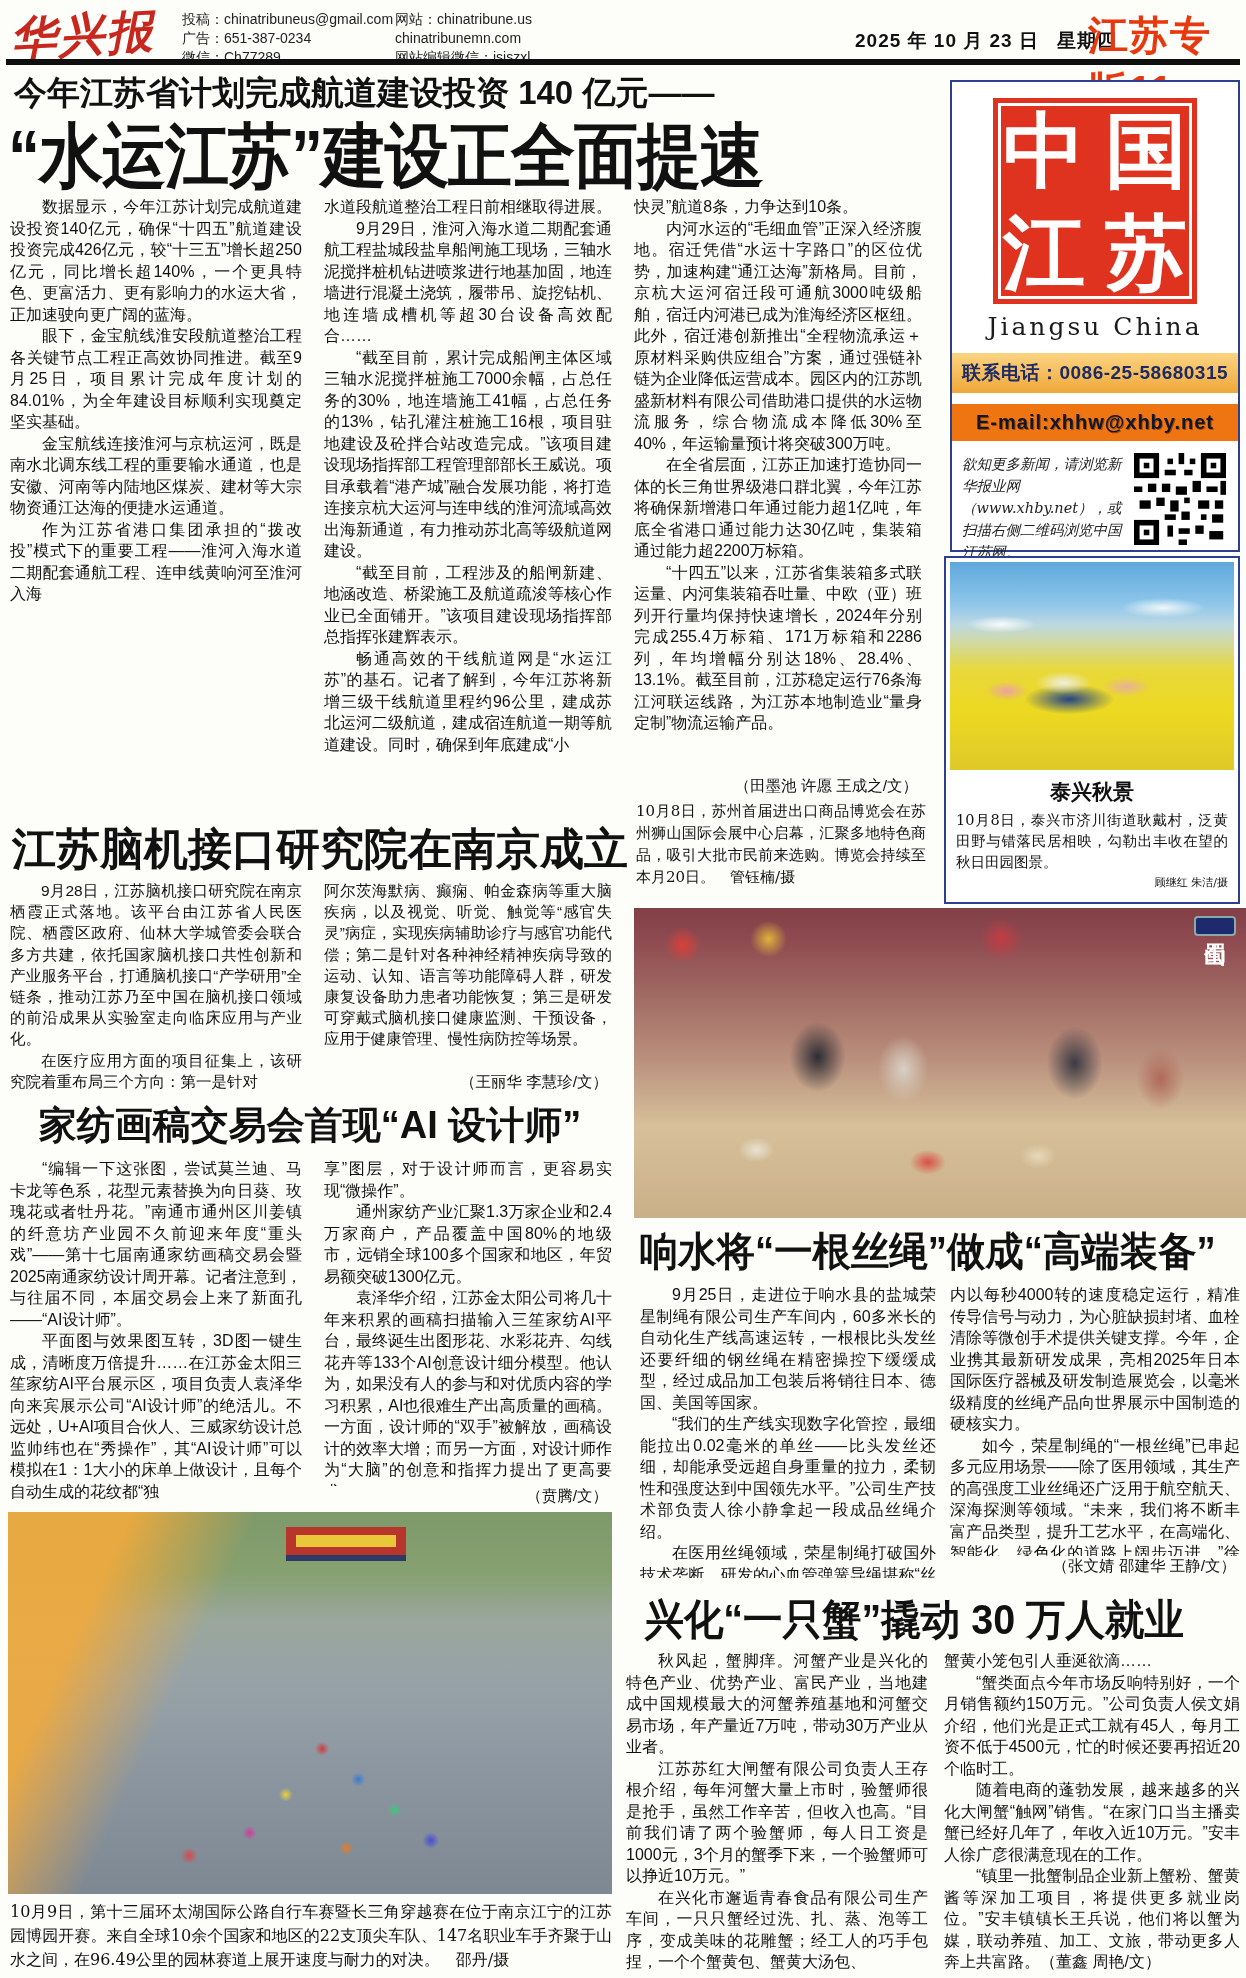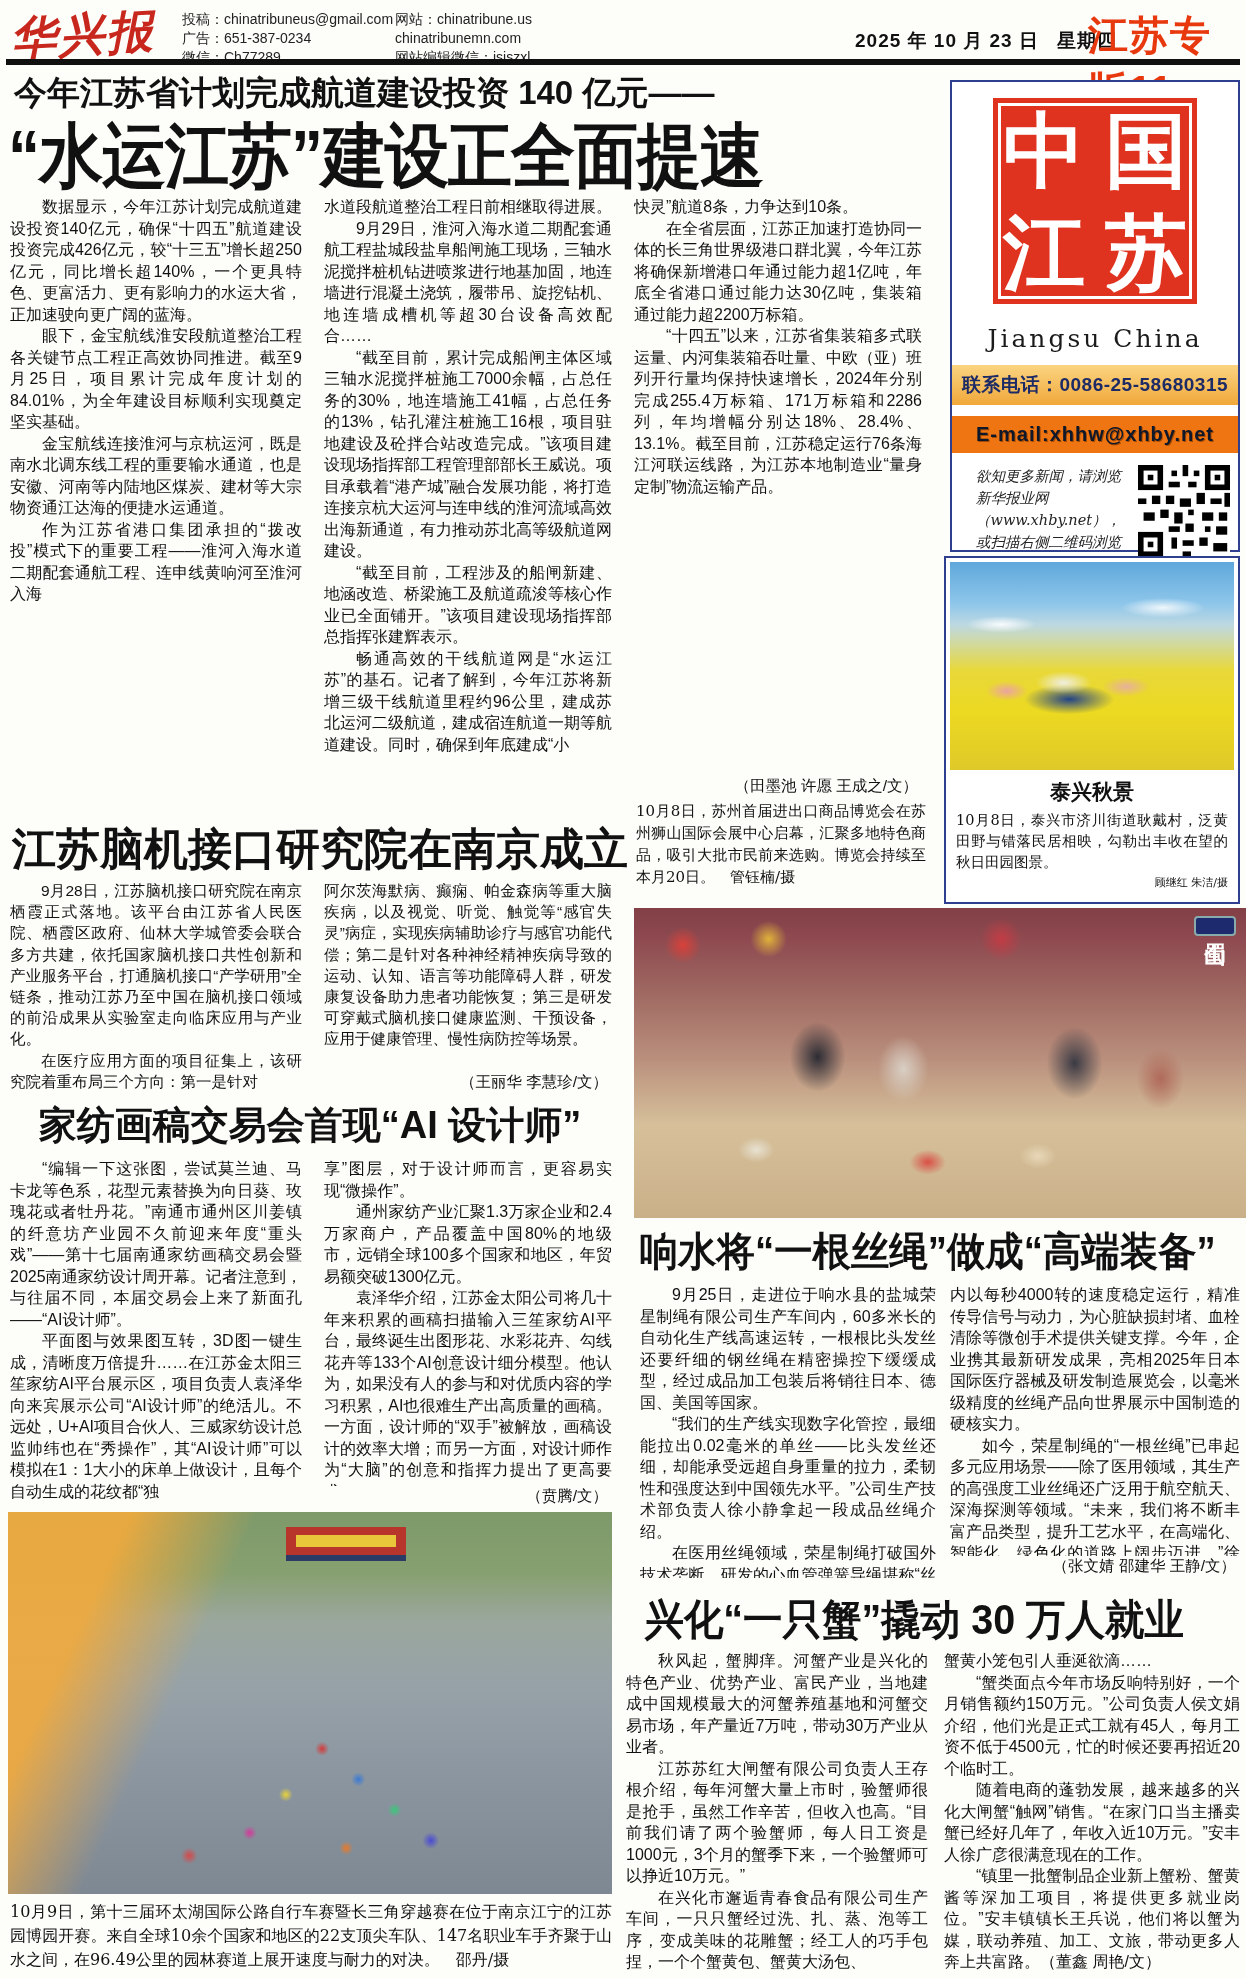--- a/index.html
+++ b/index.html
@@ -31,26 +31,26 @@
   .body-col p { text-align:justify; text-indent:2em; }
   .body-col p.cont { text-indent:0; }
   .byline { font-size:15.5px; text-align:right; padding-right:4px; }
 
   
   .side-box { border:2px solid #2e3f8f; background:#fff; }
   .seal { position:relative; width:204px; height:206px; margin:16px auto 6px auto; background:#e0331f; }
   .seal::after { content:""; position:absolute; inset:5px; border:3px solid #fff; }
   .seal-grid { position:absolute; inset:0; display:grid; grid-template-columns:1fr 1fr; z-index:2;
     font-family:"DejaVu Serif", serif; font-weight:900; color:#fff; font-size:82px; line-height:100px; text-align:center; padding-top:2px;}
-  .brand-en { text-align:center; font-family:"DejaVu Serif", serif; font-size:25px; letter-spacing:3px; color:#1b1b1b; margin-top:20px; }
+  .brand-en { text-align:center; font-family:"DejaVu Serif", serif; font-size:25px; letter-spacing:3px; color:#1b1b1b; margin-top:8px; }
   .bar-phone { margin-top:12px; background:linear-gradient(180deg,#fbd481,#f0a83a); color:#1c2a66;
     font-size:19px; font-weight:bold; text-align:center; padding:7px 0; letter-spacing:0.5px; }
   .bar-email { margin-top:11px; background:#ee7512; color:#0f172a; font-size:20px; font-weight:bold;
     text-align:center; padding:7px 0; text-shadow:1px 1px 0 #a34a00; letter-spacing:1px; }
-  .qr-row { display:flex; gap:8px; padding:12px 8px 0 24px; align-items:flex-start; }
+  .qr-row { display:flex; gap:8px; padding:12px 8px 0 10px; align-items:flex-start; }
   .qr-note { font-family:"DejaVu Serif", serif; font-style:italic; font-size:14.5px; line-height:22px; color:#222; width:164px; }
   .tx-title { text-align:center; font-size:21px; font-weight:900; margin-top:8px; }
   .cap-serif { font-family:"DejaVu Serif", serif; font-size:14.5px; line-height:21px; text-align:justify; }
   .cap-serif .ind { text-indent:2em; display:inline; }
   .tx-byline { font-family:"DejaVu Serif", serif; font-size:11px; text-align:right; padding:2px 10px 0 0; }
 
   
   .tx-photo { width:284px; height:208px; margin:4px auto 0 auto;
     background:
       radial-gradient(30px 14px at 20% 62%, rgba(236,150,190,.8), rgba(236,150,190,0) 70%),
@@ -134,20 +134,21 @@
     </div>
   <div class="abs body-col" style="left:324px; top:196px; width:288px; height:626px;">
       <p class="cont">水道段航道整治工程日前相继取得进展。</p>
       <p>9月29日，淮河入海水道二期配套通航工程盐城段盐阜船闸施工现场，三轴水泥搅拌桩机钻进喷浆进行地基加固，地连墙进行混凝土浇筑，履带吊、旋挖钻机、地连墙成槽机等超30台设备高效配合……</p>
       <p>“截至目前，累计完成船闸主体区域三轴水泥搅拌桩施工7000余幅，占总任务的30%，地连墙施工41幅，占总任务的13%，钻孔灌注桩施工16根，项目驻地建设及砼拌合站改造完成。”该项目建设现场指挥部工程管理部部长王威说。项目承载着“港产城”融合发展功能，将打造连接京杭大运河与连申线的淮河流域高效出海新通道，有力推动苏北高等级航道网建设。</p>
       <p>“截至目前，工程涉及的船闸新建、地涵改造、桥梁施工及航道疏浚等核心作业已全面铺开。”该项目建设现场指挥部总指挥张建辉表示。</p>
       <p>畅通高效的干线航道网是“水运江苏”的基石。记者了解到，今年江苏将新增三级干线航道里程约96公里，建成苏北运河二级航道，建成宿连航道一期等航道建设。同时，确保到年底建成“小</p>
     </div>
   <div class="abs body-col" style="left:634px; top:196px; width:288px; height:578px;">
       <p class="cont">快灵”航道8条，力争达到10条。</p>
+      <p>内河水运的“毛细血管”正深入经济腹地。宿迁凭借“水运十字路口”的区位优势，加速构建“通江达海”新格局。目前，京杭大运河宿迁段可通航3000吨级船舶，宿迁内河港已成为淮海经济区枢纽。此外，宿迁港创新推出“全程物流承运＋原材料采购供应组合”方案，通过强链补链为企业降低运营成本。园区内的江苏凯盛新材料有限公司借助港口提供的水运物流服务，综合物流成本降低30%至40%，年运输量预计将突破300万吨。</p>
       <p>在全省层面，江苏正加速打造协同一体的长三角世界级港口群北翼，今年江苏将确保新增港口年通过能力超1亿吨，年底全省港口通过能力达30亿吨，集装箱通过能力超2200万标箱。</p>
       <p>“十四五”以来，江苏省集装箱多式联运量、内河集装箱吞吐量、中欧（亚）班列开行量均保持快速增长，2024年分别完成255.4万标箱、171万标箱和2286列，年均增幅分别达18%、28.4%、13.1%。截至目前，江苏稳定运行76条海江河联运线路，为江苏本地制造业“量身定制”物流运输产品。</p>
     </div>
   <div class="abs byline" style="left:634px; top:776px; width:288px;">（田墨池 许愿 王成之/文）</div>
 
   <div class="abs side-box" style="left:950px; top:80px; width:290px; height:472px;">
     <div class="seal">
       <div class="seal-grid">
         <span>中</span>
         <span>国</span>

